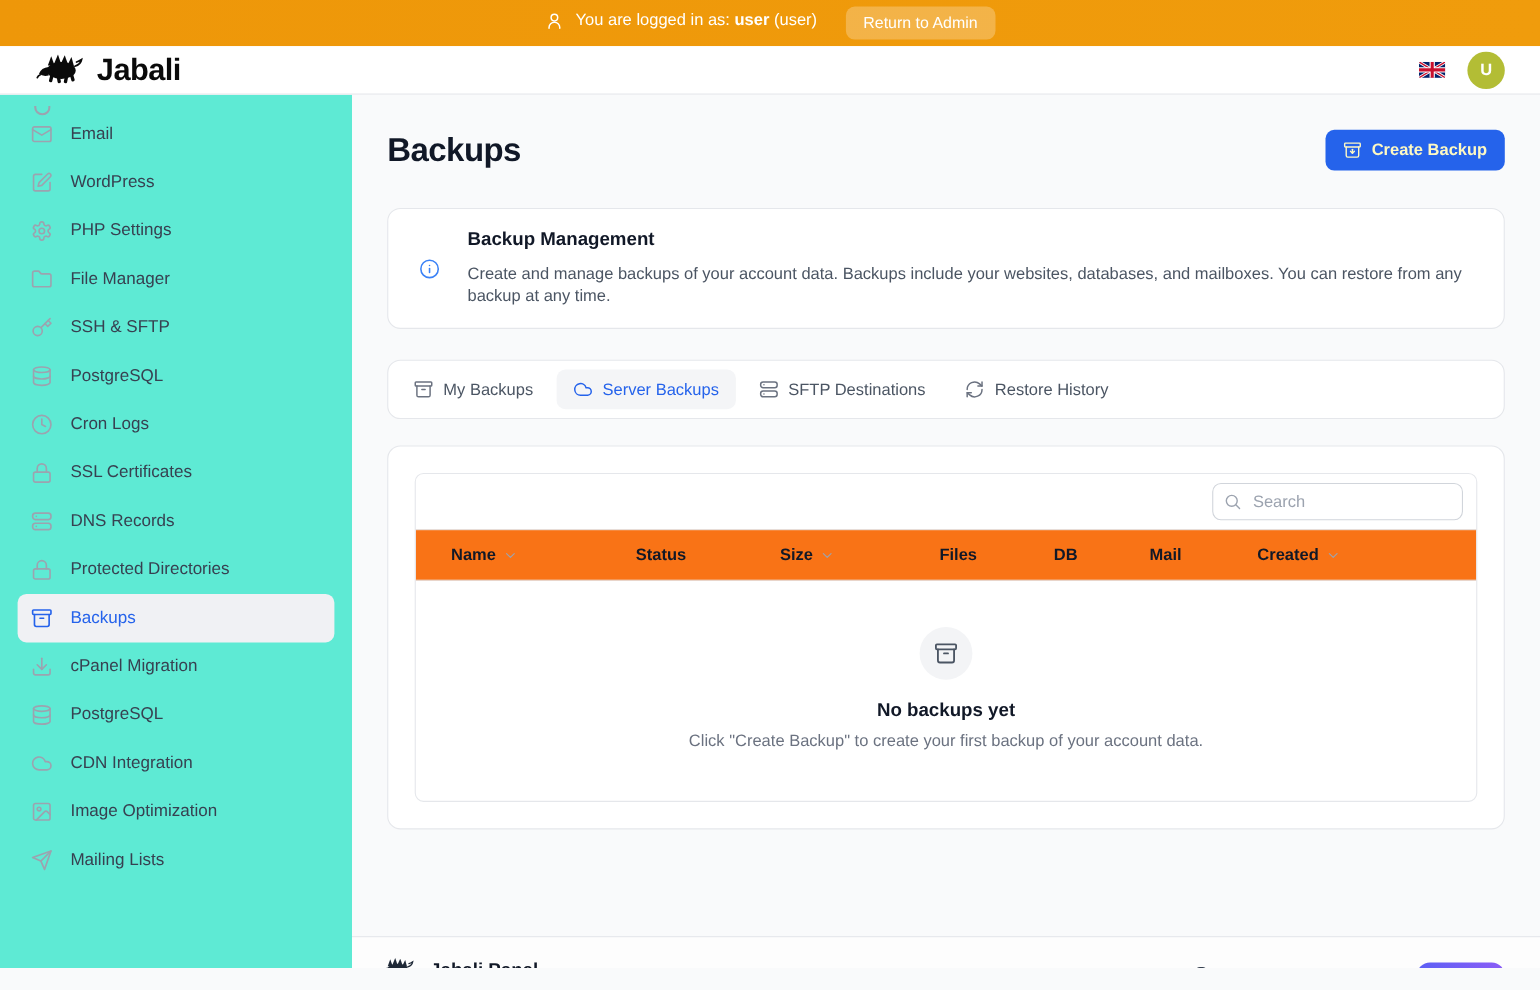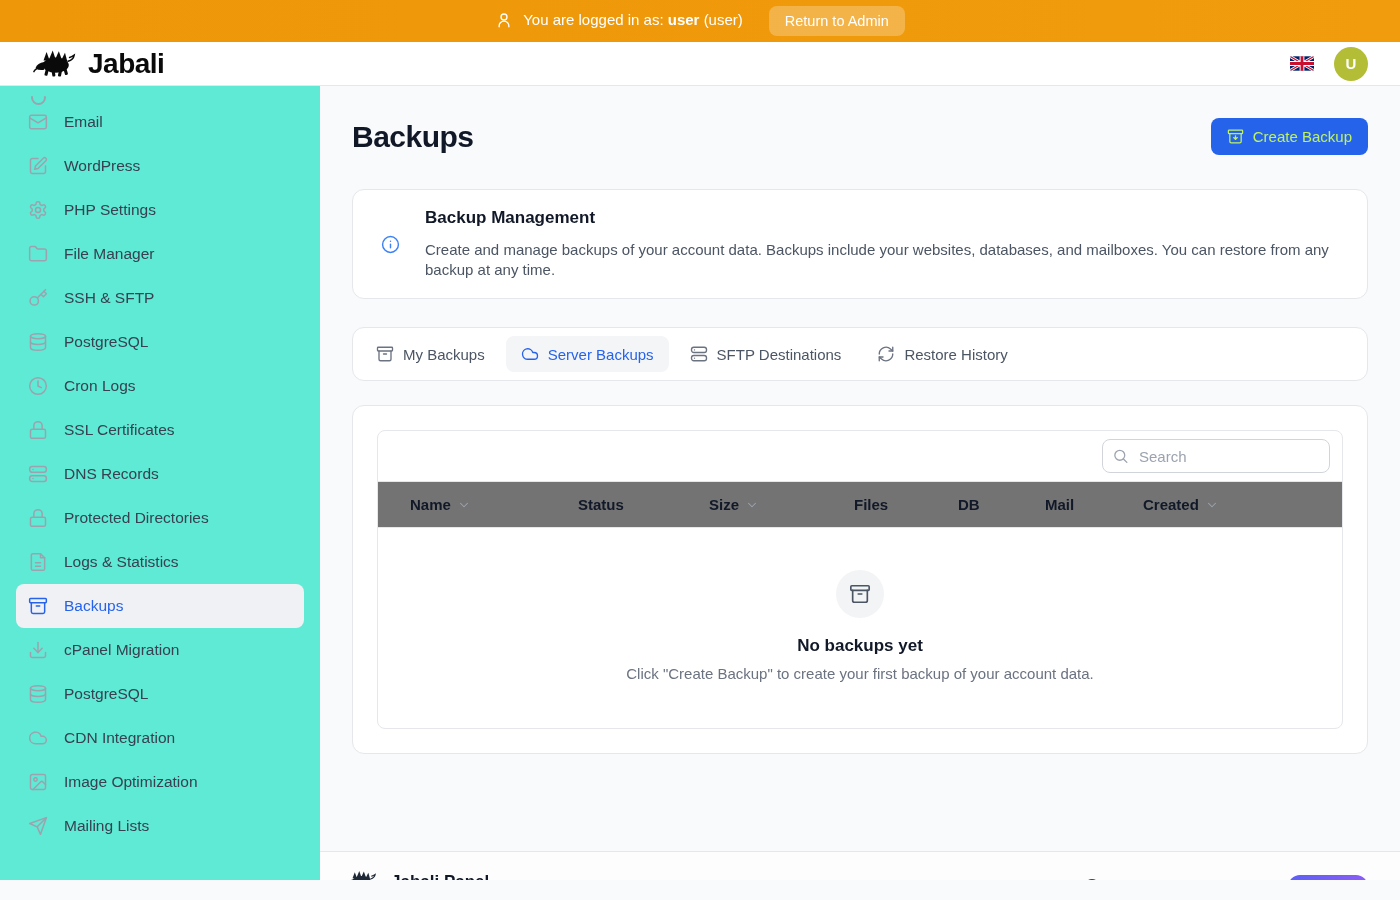--- a/index.html
+++ b/index.html
@@ -34,21 +34,21 @@
   .side-item.active { background:#f0f1f4; color:#2563eb; font-weight:500; }
   .side-item.active .icon { color:#2563eb; }
 
   svg.ln { fill:none; stroke:currentColor; stroke-width:1.8; stroke-linecap:round; stroke-linejoin:round; }
 
   
   .main { flex:1; padding:0 32px; overflow:hidden; background:#f9fafb; display:flex; flex-direction:column; }
 
   .title-row { margin-top:32px; display:flex; align-items:center; justify-content:space-between; }
   .page-title { font-size:30px; font-weight:800; letter-spacing:-0.5px; color:#111827; }
-  .primary-btn { display:flex; align-items:center; gap:9px; background:#2563eb; color:#bef264; border:none; border-radius:8px; height:37px; padding:0 16px; font-size:15px; font-weight:400; font-family:inherit; cursor:pointer; }
+  .primary-btn { display:flex; align-items:center; gap:9px; background:#2563eb; color:#fef9c3; border:none; border-radius:8px; height:37px; padding:0 16px; font-size:15px; font-weight:700; font-family:inherit; cursor:pointer; }
 
   .card { background:#fff; border:1px solid #e5e7eb; border-radius:12px; }
 
   .info-card { margin-top:34px; display:flex; align-items:center; gap:25px; padding:18px 28px; }
   .info-icon { color:#3b82f6; display:flex; flex:0 0 auto; }
   .info-title { font-size:17px; font-weight:700; color:#111827; margin-bottom:6px; }
   .info-desc { font-size:15px; color:#4b5563; line-height:20px; max-width:945px;margin-top:12px; }
 
   .tabs-card { margin-top:28px; display:flex; align-items:center; gap:6px; padding:8px; }
   .tab { display:flex; align-items:center; gap:9px; height:36px; padding:0 15px; border-radius:8px; color:#4b5563; font-size:15px; font-weight:500; cursor:pointer; background:transparent; border:none; font-family:inherit; }
@@ -57,21 +57,21 @@
   .tab.active .icon { color:#2563eb; }
 
   .table-card { margin-top:24px; padding:24px; }
   .table-box { border:1px solid #e5e7eb; border-radius:8px; overflow:hidden; background:#fff; }
   .search-row { display:flex; justify-content:flex-end; padding:8px 12px; }
   .search-wrap { position:relative; }
   .search-wrap .icon { position:absolute; left:10px; top:50%; transform:translateY(-50%); color:#9ca3af; display:flex; }
   .search-input { width:228px; height:34px; border:1px solid #d1d5db; border-radius:8px; padding:0 10px 0 36px; font-size:15px; font-family:inherit; color:#374151; background:#fff; }
   .search-input::placeholder { color:#9ca3af; }
 
-  .thead { display:grid; grid-template-columns:200px 131px 145px 104px 87px 98px 1fr; background:#737373; border-top:1px solid #e5e7eb; border-bottom:1px solid #e5e7eb; }
+  .thead { display:grid; grid-template-columns:200px 131px 145px 104px 87px 98px 1fr; background:#f97316; border-top:1px solid #e5e7eb; border-bottom:1px solid #e5e7eb; }
   .th { display:flex; align-items:center; gap:6px; padding:14px 0; font-size:15px; font-weight:700; color:#111827; }
   .th:first-child { padding-left:32px; }
   .th .chev { color:#9ca3af; display:flex; }
 
   .empty { display:flex; flex-direction:column; align-items:center; padding:42px 0 46px; }
   .empty-badge { width:48px; height:48px; border-radius:50%; background:#f3f4f6; display:flex; align-items:center; justify-content:center; color:#4b5563; }
   .empty-title { margin-top:18px; font-size:17px; font-weight:700; color:#111827; }
   .empty-desc { margin-top:9px; font-size:15px; color:#6b7280; }
 
   
@@ -243,31 +243,20 @@
     <div class="side-item">
       <span class="icon">
           <svg class="ln" width="20" height="20" viewBox="0 0 24 24">
             <rect x="3" y="11" width="18" height="11" rx="2"></rect>
             <path d="M7 11V7a5 5 0 0 1 10 0v4"></path>
           </svg>
         </span>
       <span>Protected Directories</span>
     </div>
 
-    <div class="side-item">
-      <span class="icon">
-          <svg class="ln" width="20" height="20" viewBox="0 0 24 24">
-            <path d="M15 2H6a2 2 0 0 0-2 2v16a2 2 0 0 0 2 2h12a2 2 0 0 0 2-2V7Z"></path>
-            <path d="M15 2v5h5"></path>
-            <path d="M9 13h6"></path>
-            <path d="M9 17h6"></path>
-          </svg>
-        </span>
-      <span>Logs &amp; Statistics</span>
-    </div>
 
     <div class="side-item active">
       <span class="icon">
           <svg class="ln" width="20" height="20" viewBox="0 0 24 24" stroke-width="2">
             <rect x="2" y="3" width="20" height="5" rx="1"></rect>
             <path d="M4 8v11a2 2 0 0 0 2 2h12a2 2 0 0 0 2-2V8"></path>
             <path d="M10 12h4"></path>
           </svg>
         </span>
       <span>Backups</span>

